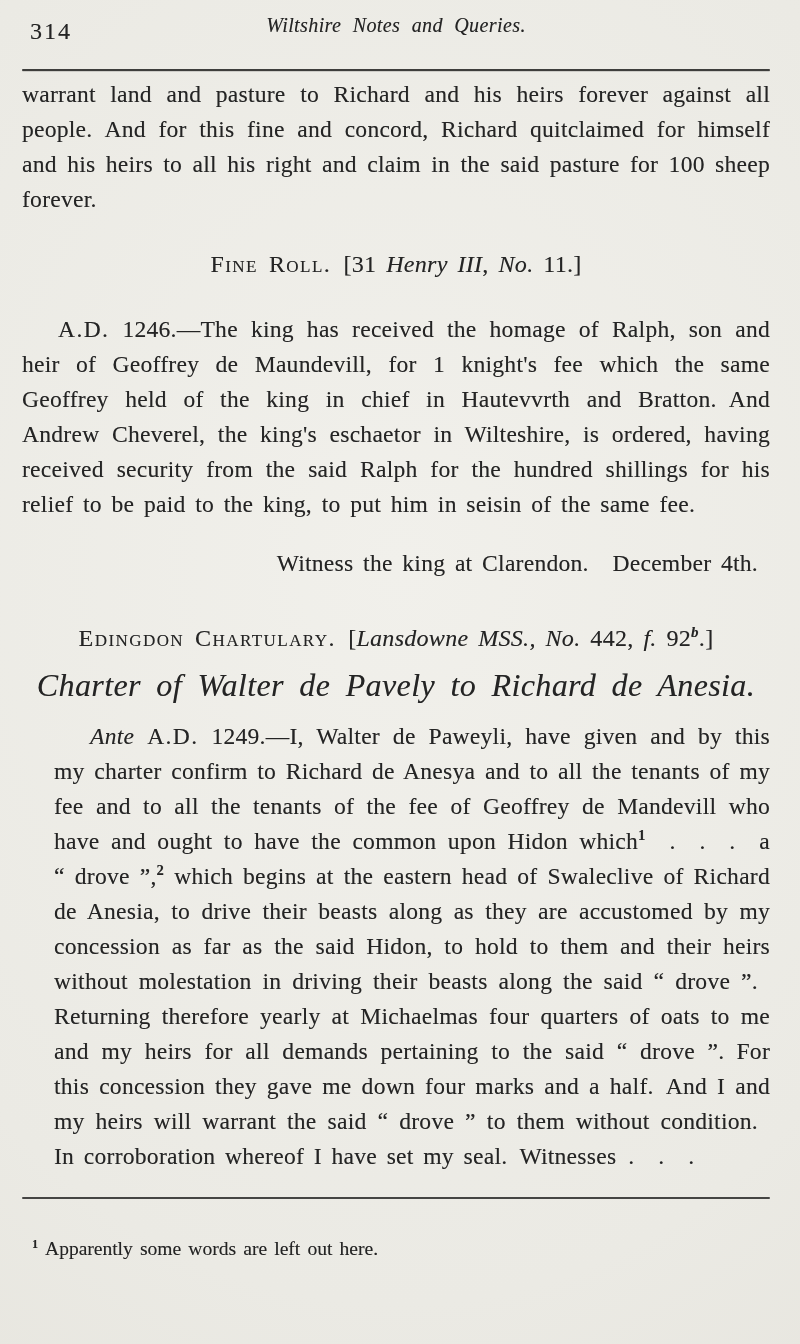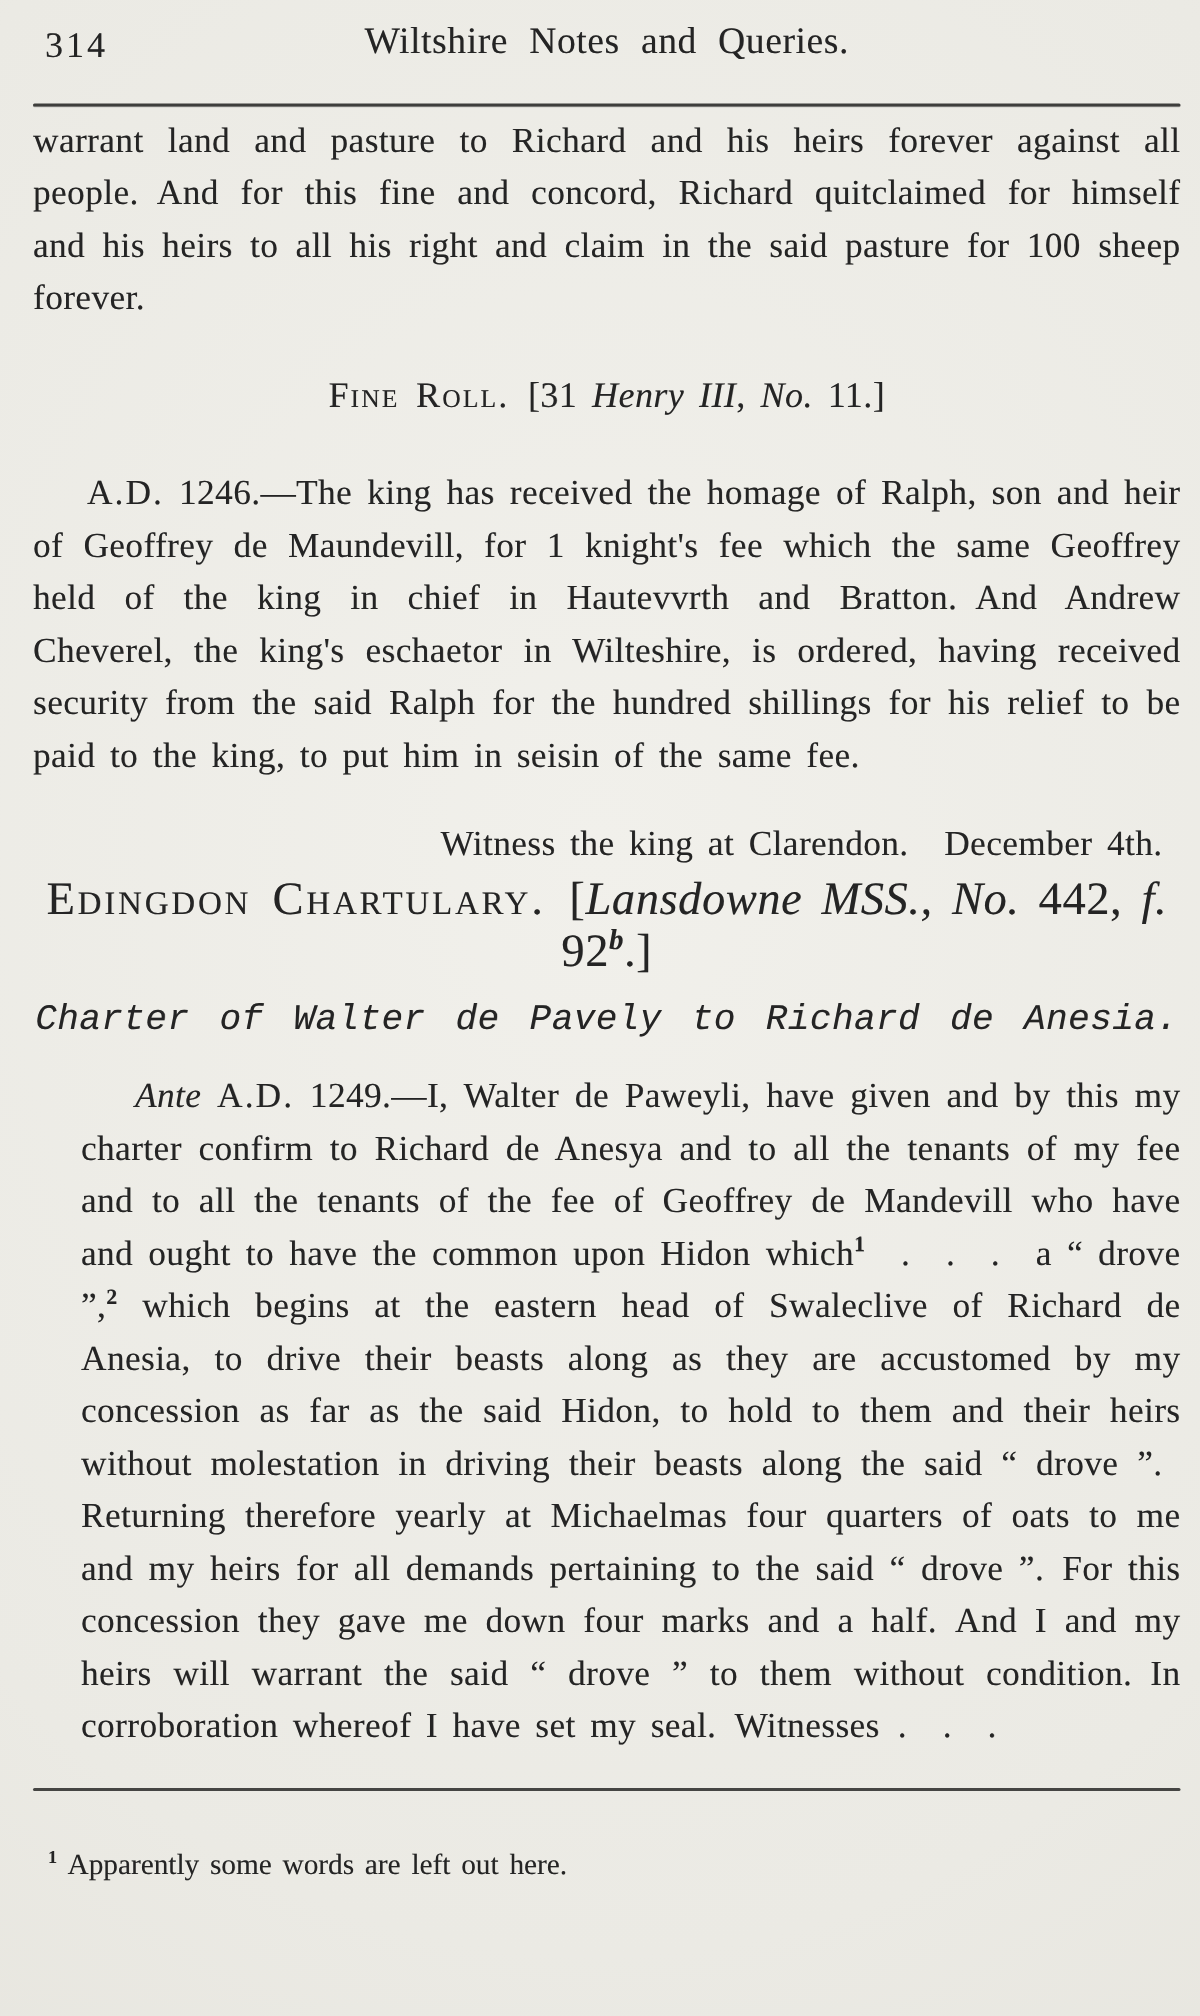--- a/index.html
+++ b/index.html
@@ -3,37 +3,37 @@
 <meta charset="utf-8">
 <title>Wiltshire Notes and Queries — p. 314</title>
 <style>
   html,body{margin:0;padding:0;background:#cfcdc6;}
   .page{
     width:800px;height:1344px;box-sizing:border-box;position:relative;overflow:hidden;
     margin:0 auto;
     background:radial-gradient(135% 100% at 50% 42%, #f1f0eb 0%, #ebeae4 55%, #e2e0d8 100%);
     color:#242424;
     font-family:"Liberation Serif","DejaVu Serif",serif;
-    padding:14px 13px 0 22px;
+    padding:14px 30px 0 22px;
     text-shadow:0.2px 0.2px 0.35px rgba(40,40,40,0.38);
   }
   .body-text{
     font-size:23.5px;line-height:35px;text-align:justify;
     word-spacing:0.15em;letter-spacing:0.012em;
   }
   .page-header{position:relative;height:46px;}
   .page-number{position:absolute;left:8px;top:4px;font-size:24px;letter-spacing:2px;}
-  .journal-title{text-align:center;font-size:25px;word-spacing:0.3em;letter-spacing:0.4px;}
+  .journal-title{text-align:center;font-style:italic;font-size:20px;word-spacing:0.3em;letter-spacing:0.4px;}
   .header-rule{height:2px;background:#3e3e3c;margin-top:9px;border-radius:1px;box-shadow:0 0.5px 0 rgba(60,60,60,.35);}
   .para-intro{margin-top:6px;}
   .section-heading{margin-top:30px;text-align:center;font-size:24px;}
   .para-fine{margin-top:30px;text-indent:36px;}
   .witness-line{text-align:right;padding-right:12px;}
-  .chartulary-heading{text-align:center;font-size:31px;}
-  .charter-subtitle{margin-top:12px;text-align:center;font-size:24px;word-spacing:0.22em;font-family:Liberation Mono, monospace;}
+  .chartulary-heading{margin-top:40px;text-align:center;font-size:24px;}
+  .charter-subtitle{margin-top:12px;text-align:center;font-size:32px;word-spacing:0.22em;}
   .para-chart{margin-top:16px;text-indent:36px;margin-left:32px;}
   .footnote-rule{height:2px;background:#454543;margin-top:20px;border-radius:1px;}
   .footnotes{display:flex;justify-content:space-between;margin-top:15px;font-size:19.5px;line-height:26px;padding:0 28px 0 10px;word-spacing:0.12em;}
   .footnote{white-space:nowrap;margin-top:22px;}
   
   .s-i{font-style:italic;}
   .s-sc{font-variant:small-caps;letter-spacing:0.06em;}
   .s-sup{vertical-align:super;font-size:0.62em;line-height:0;font-weight:600;}
   .fn-marker{vertical-align:super;font-size:0.62em;line-height:0;margin-right:7px;font-weight:600;}
 </style>

